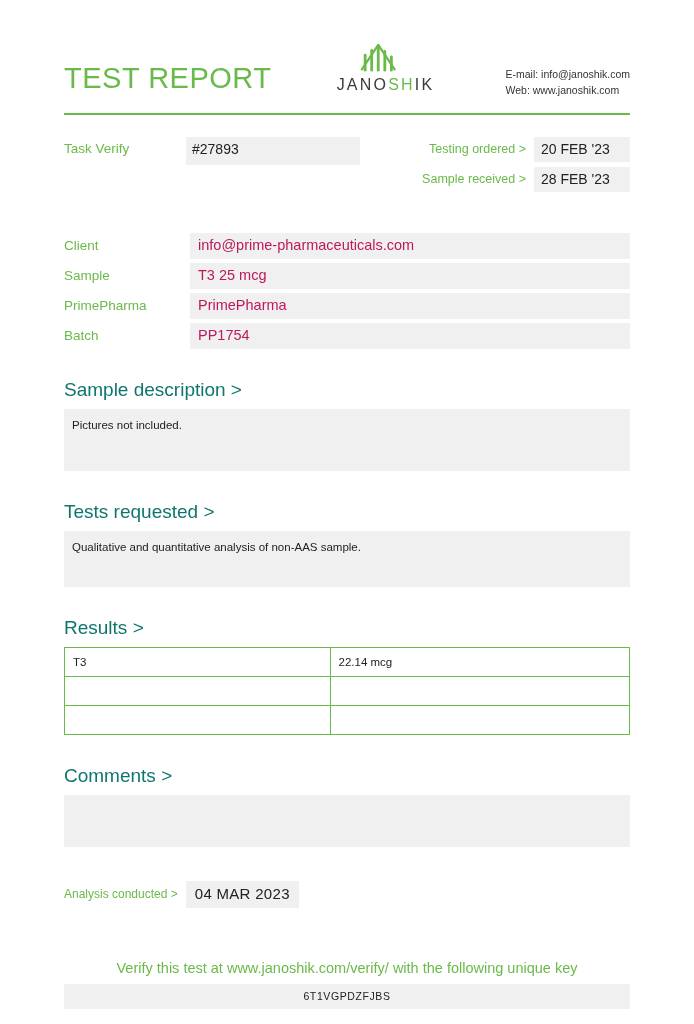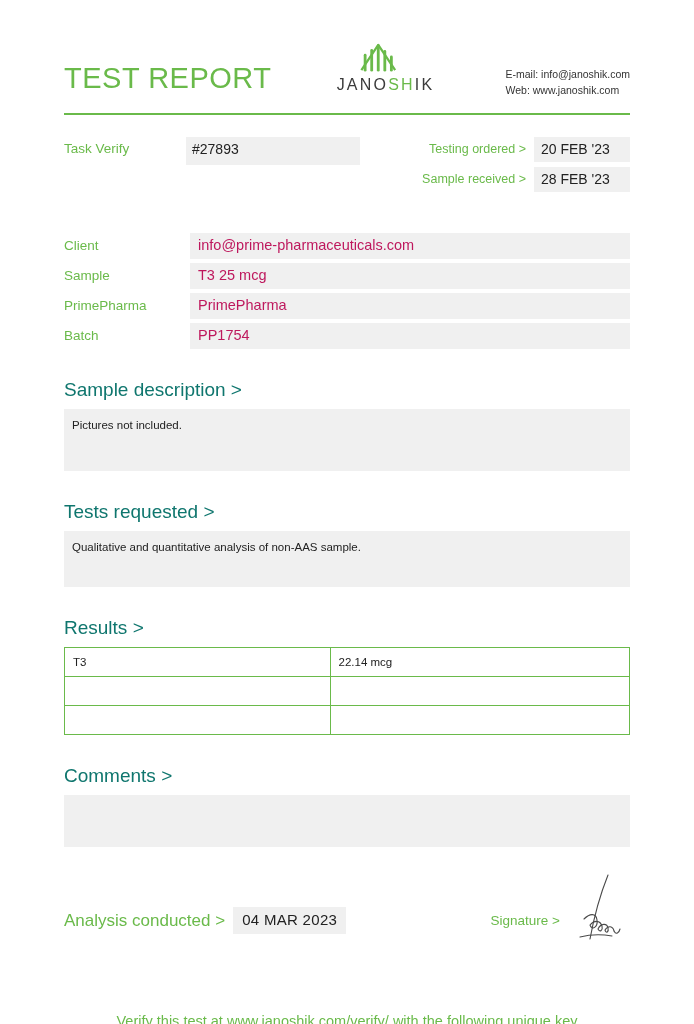--- a/index.html
+++ b/index.html
@@ -168,21 +168,21 @@
   }
   table.results td.col1 { width: 47%; }
   
   .analysis {
     display: flex;
     align-items: center;
     margin-top: 34px;
   }
   .analysis-label {
     color: #6aba4a;
-    font-size: 17px;
+    font-size: 12px;
     margin-right: 8px;
   }
   .analysis-value {
     background: #f0f0f0;
     font-size: 15px;
     padding: 4px 9px 6px 9px;
     letter-spacing: 0.3px;
   }
   .sig-wrap {
     margin-left: auto;
@@ -305,29 +305,18 @@
       </tr>
     </tbody>
   </table>
 
   <div class="section-head">Comments &gt;</div>
   <div class="gray-box box-comments"></div>
 
   <div class="analysis">
     <span class="analysis-label">Analysis conducted  &gt;</span>
     <span class="analysis-value">04 MAR 2023</span>
-    <span class="sig-wrap">
-      <span class="sig-label">Signature &gt;</span>
-      <svg class="sig-img" viewBox="0 0 60 80">
-        <g fill="none" stroke="#4a4a4a" stroke-width="1.1" stroke-linecap="round">
-          <path d="M38 2 C30 22, 24 44, 20 66"></path>
-          <path d="M14 46 C20 40, 26 40, 27 47 C28 54, 22 58, 20 52 C24 47, 30 47, 32 53 C33 57, 30 60, 28 56 C31 50, 37 50, 38 55 C39 59, 36 61, 35 57 C38 52, 43 53, 44 58"></path>
-          <path d="M44 58 C46 62, 49 60, 50 56"></path>
-          <path d="M10 64 C18 62, 30 61, 42 63"></path>
-        </g>
-      </svg>
-    </span>
   </div>
 
   <div class="verify">Verify this test at www.janoshik.com/verify/ with the following unique key</div>
   <div class="key-box">6T1VGPDZFJBS</div>
 
 </div>
 
 </body></html>

